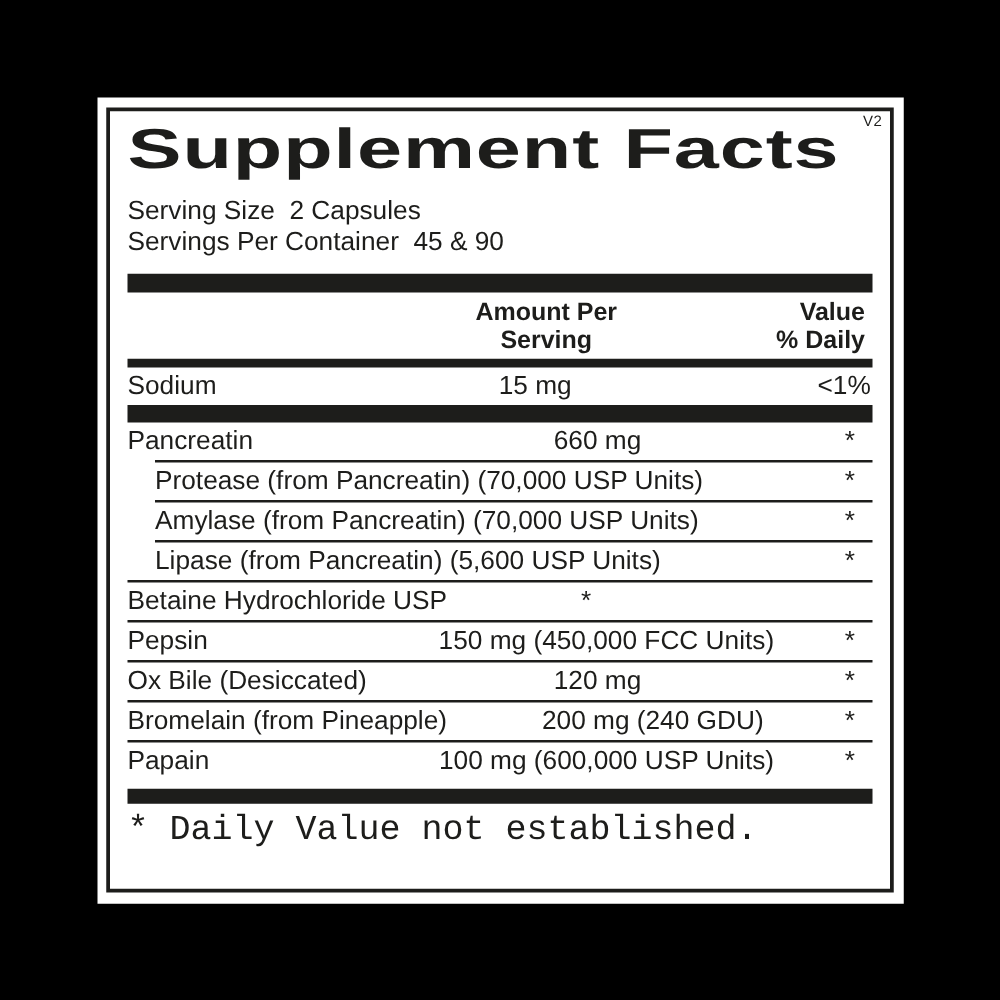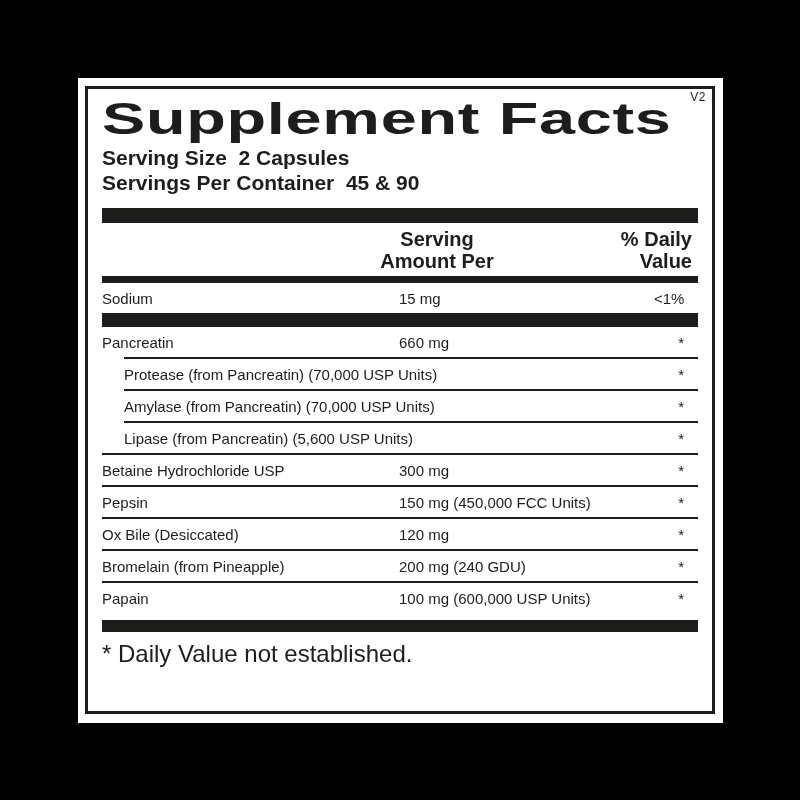--- a/index.html
+++ b/index.html
@@ -37,21 +37,21 @@
   .title{
     margin-top:3px;
     font-size:45px;
     font-weight:bold;
     letter-spacing:0.5px;
     line-height:1.18;
     white-space:nowrap;
     transform:scaleX(1.44);
     transform-origin:0 50%;
   }
-  .serving-info{font-weight:bold;}
+  .serving-info{margin-top:11px;}
   .serving-line{
     font-size:21px;
     line-height:25px;
     white-space:pre;
   }
   .bar{background:var(--ink);width:100%;}
   .bar-thick{height:15px;margin-top:13px;}
   .bar-mid{height:7px;}
   .bar-sodium{height:14px;}
   .bar-bottom{height:12px;margin-top:7px;}
@@ -63,34 +63,35 @@
     font-weight:bold;
     line-height:22px;
   }
   .col-header .spacer{width:242px;}
   .hdr-amount{width:186px;text-align:center;}
   .hdr-dv{flex:1;text-align:right;padding-right:6px;}
   .row{
     display:flex;
     align-items:center;
     height:30px;
-    font-size:15px;
+    font-size:21px;
     white-space:nowrap;
   }
   .row .name{width:297px;overflow:visible;}
   .row .amount{flex:1;text-align:left;}
   .row .dv{width:44px;text-align:right;padding-right:14px;}
-  .rows .row{border-top:2px solid var(--ink);height:32px;}
+  .rows .row{border-top:2px solid var(--ink);height:32px;gap:44px;}
   .rows .row.first{border-top:none;height:30px;}
   .rows .row.indent{margin-left:22px;justify-content:space-between;}
   .rows .row.indent .name{width:auto;flex:1;}
   .footnote{
     margin-top:9px;
-    font-size:24px;
+    font-size:28px;
     line-height:26px;
+    font-family:Liberation Mono, monospace;
   }
 </style>
 </head>
 <body>
 
 <div class="card">
   <div class="panel">
 
     <div class="version">V2</div>
 
@@ -99,26 +100,26 @@
     <div class="serving-info">
       <div class="serving-line">Serving Size  2 Capsules</div>
       <div class="serving-line">Servings Per Container  45 &amp; 90</div>
     </div>
 
     <div class="bar bar-thick"></div>
 
     <div class="col-header">
       <div class="spacer"></div>
       <div class="hdr-amount">
+        <div>Amount Per</div>
         <div>Serving</div>
-        <div>Amount Per</div>
       </div>
       <div class="hdr-dv">
+        <div>Value</div>
         <div>% Daily</div>
-        <div>Value</div>
       </div>
     </div>
 
     <div class="bar bar-mid"></div>
 
     <div class="row">
       <div class="name">Sodium</div>
       <div class="amount">15 mg</div>
       <div class="dv">&lt;1%</div>
     </div>
@@ -141,21 +142,20 @@
     <div class="amount"></div>
     <div class="dv">*</div>
   </div>
         <div class="row indent">
     <div class="name">Lipase (from Pancreatin) (5,600 USP Units)</div>
     <div class="amount"></div>
     <div class="dv">*</div>
   </div>
         <div class="row">
     <div class="name">Betaine Hydrochloride USP</div>
-    <div class="amount">300 mg</div>
     <div class="dv">*</div>
   </div>
         <div class="row">
     <div class="name">Pepsin</div>
     <div class="amount">150 mg (450,000 FCC Units)</div>
     <div class="dv">*</div>
   </div>
         <div class="row">
     <div class="name">Ox Bile (Desiccated)</div>
     <div class="amount">120 mg</div>

